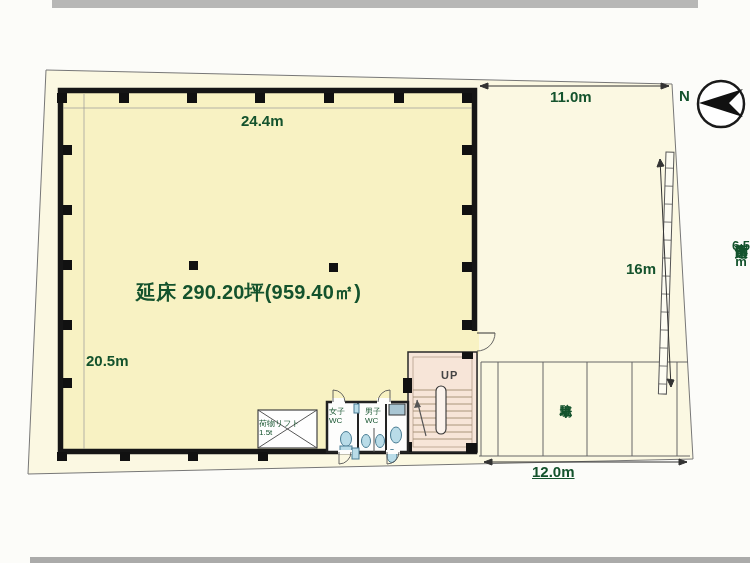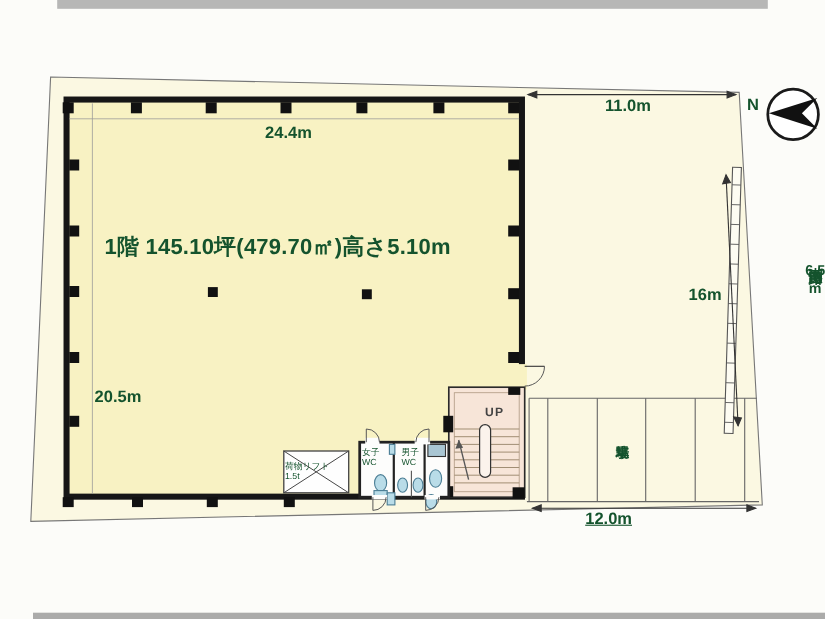--- a/index.html
+++ b/index.html
@@ -176,21 +176,21 @@
         <path d="M387,464 A12 12 0 0 0 399,452"></path>
       </g>
     </g>
 
     <g>
       <circle cx="721" cy="104" r="23" fill="#ffffff" stroke="#1a1a1a" stroke-width="2.5"></circle>
       <polygon points="699,103 743,89 729,103 743,117" fill="#111"></polygon>
     </g>
   </svg>
 
-  <div class="lbl big" style="left:95px;top:211px;">1階 145.10坪(479.70㎡)高さ5.10m</div>
+  <div class="lbl big" style="left:136px;top:279px;">延床 290.20坪(959.40㎡)</div>
 
   <div class="lbl dim" style="left:241px;top:112px;">24.4m</div>
   <div class="lbl dim" style="left:86px;top:352px;">20.5m</div>
   <div class="lbl dim" style="left:550px;top:88px;">11.0m</div>
   <div class="lbl dim" style="left:532px;top:463px;text-decoration:underline;">12.0m</div>
   <div class="lbl dim" style="left:626px;top:260px;">16m</div>
 
   <div class="lbl road-label" style="left:692px;top:233px;margin-left:40px;">
     <span class="vtext">南側道路</span>
     <span>6.5</span>

